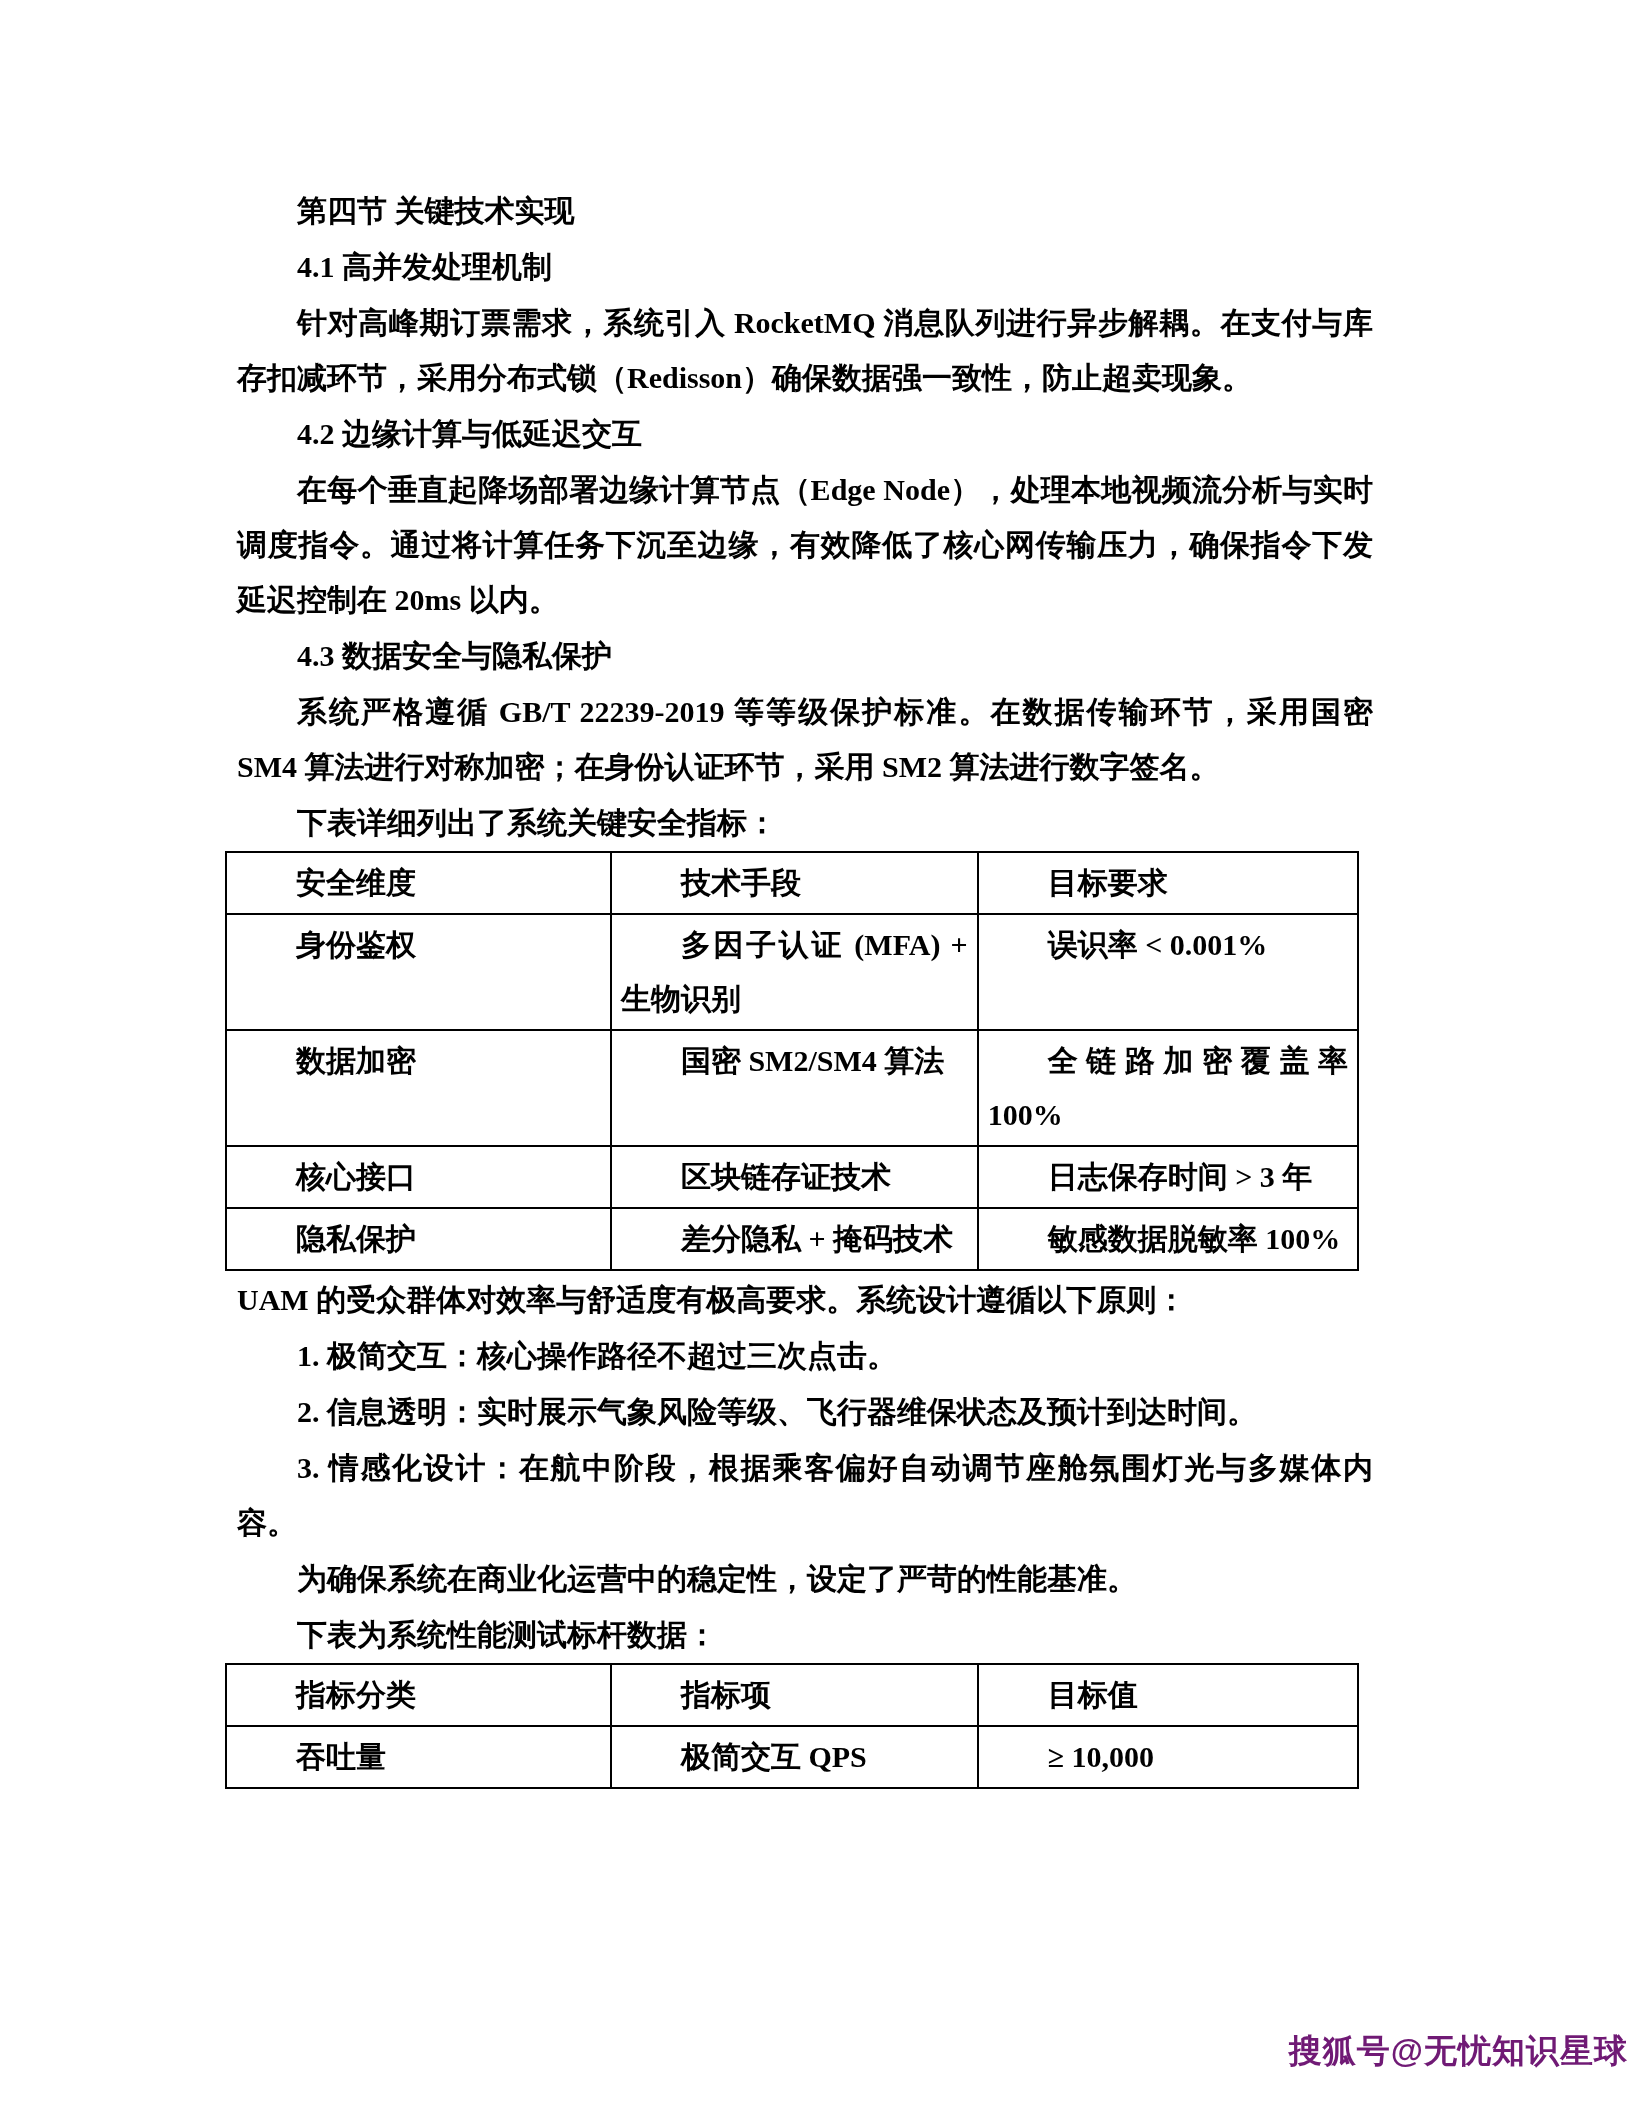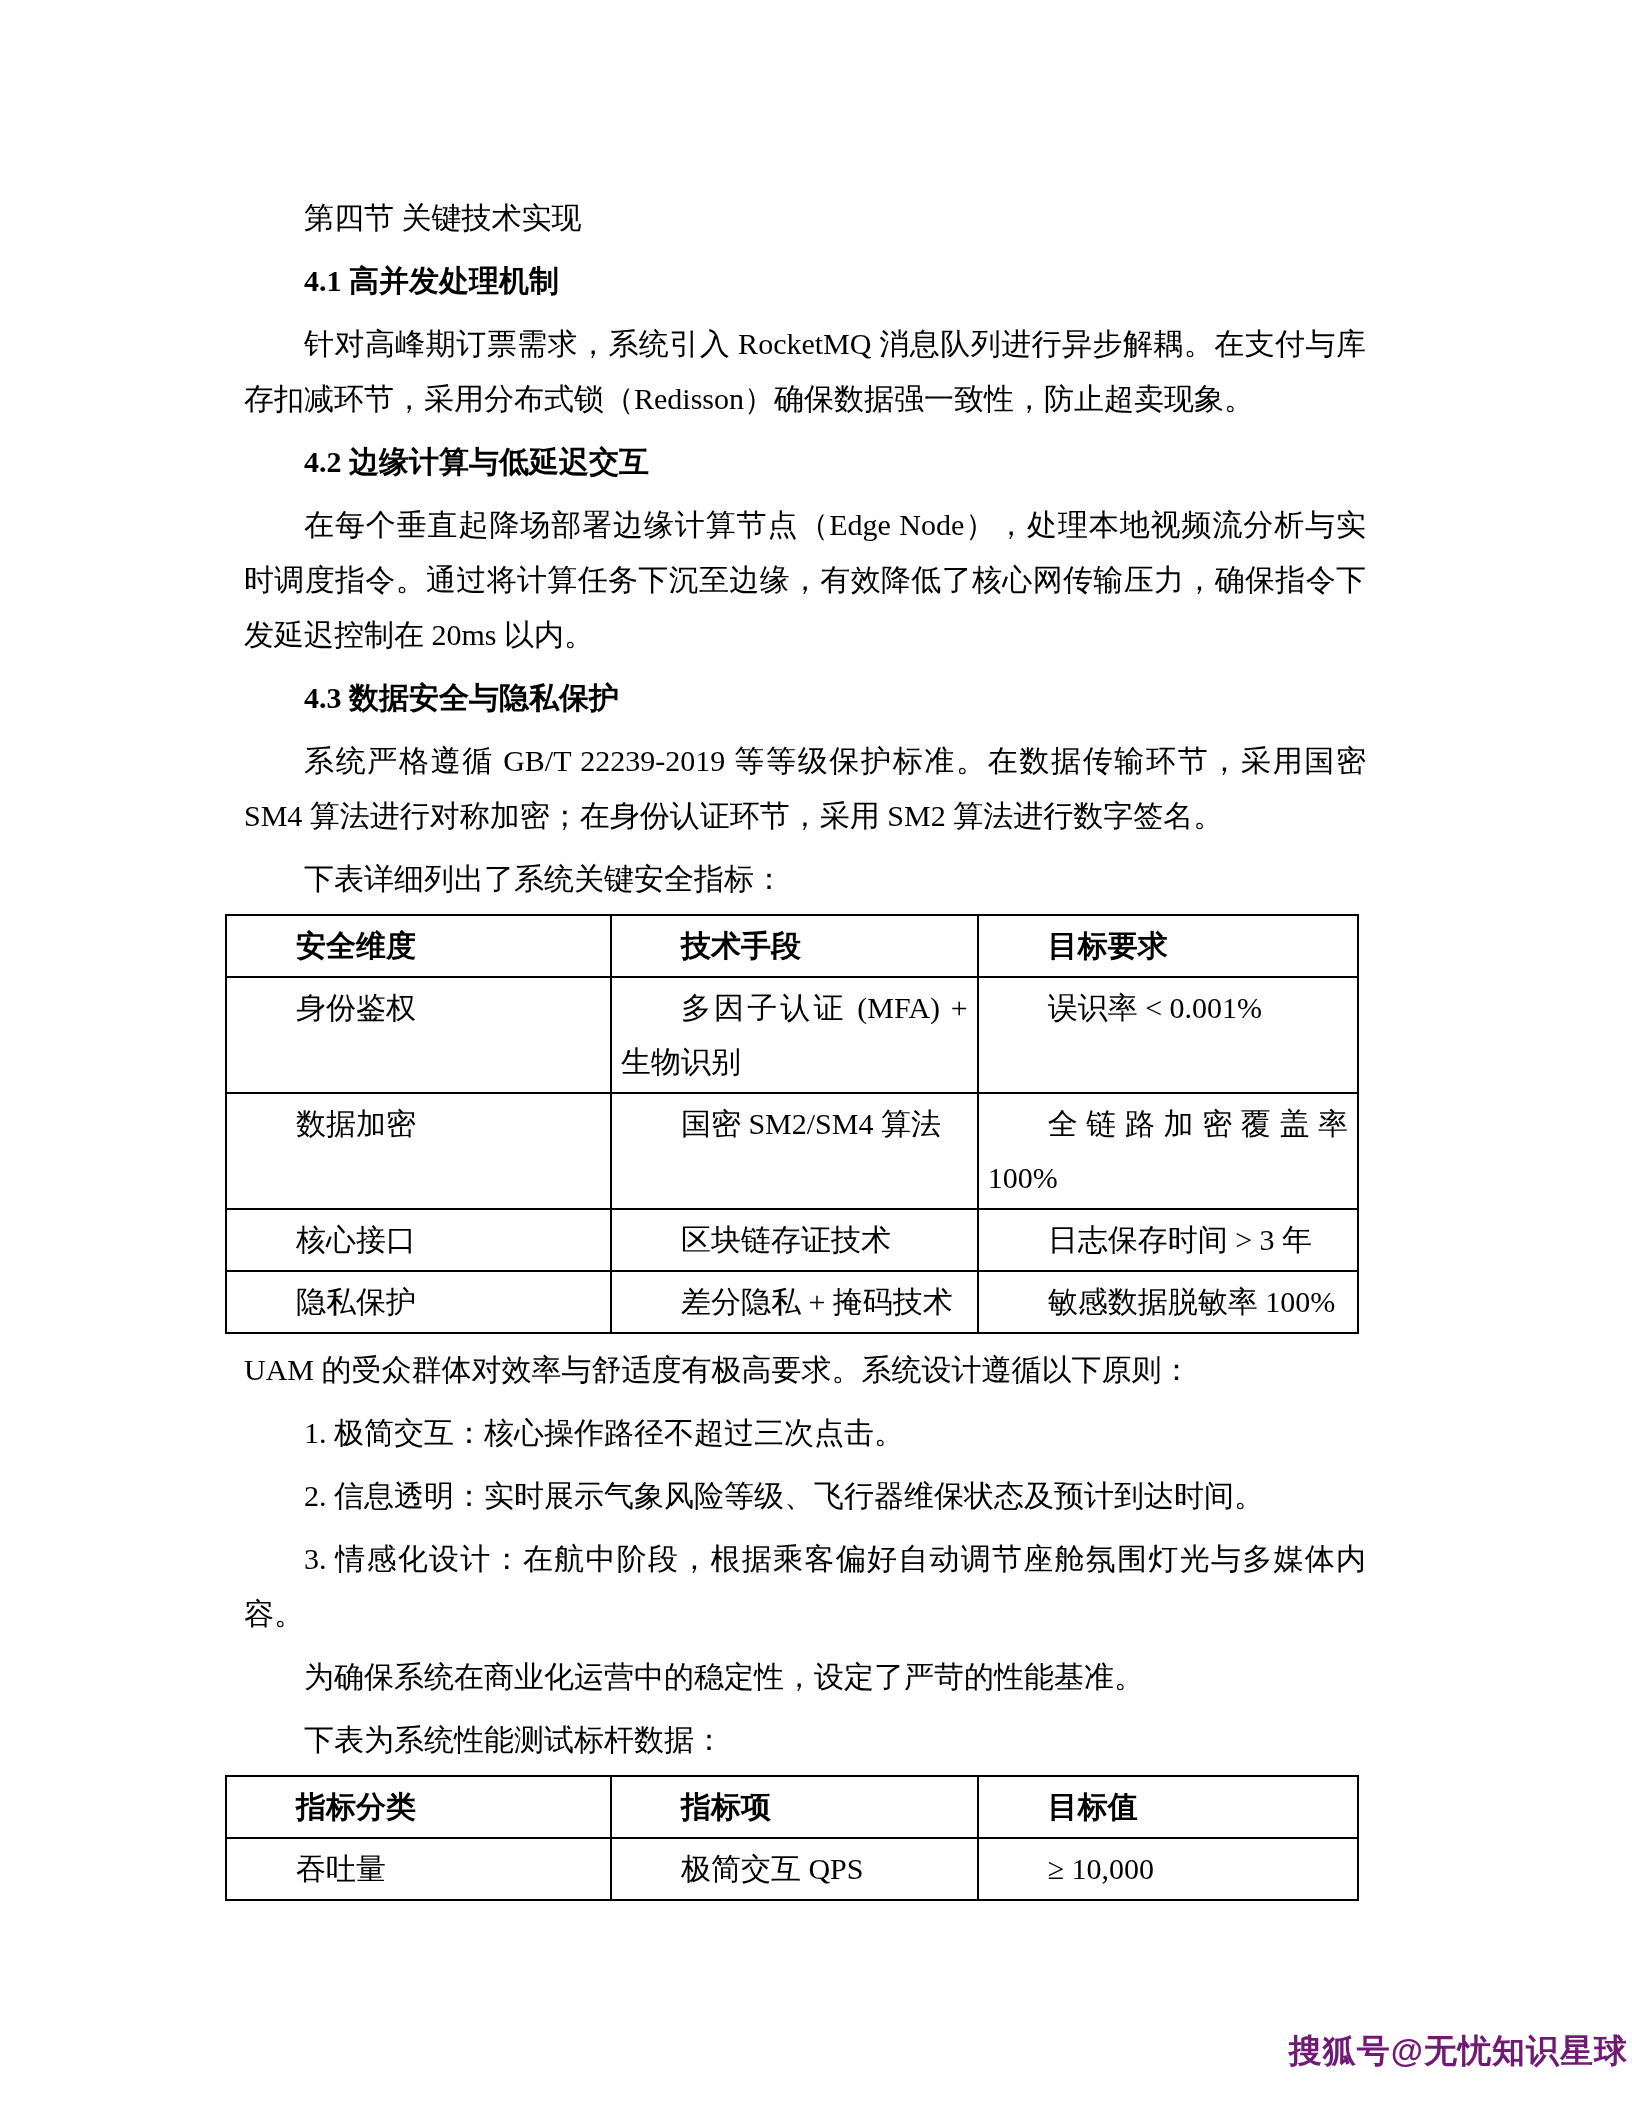--- a/index.html
+++ b/index.html
@@ -15,21 +15,21 @@
   }
   .content {
     position: absolute;
     left: 236px;
     top: 182px;
     width: 1138px;
     font-size: 30px;
     line-height: 55px;
     text-align: justify;
   }
-  .content p { margin: 8px; }
+  .content p { margin: 1px; font-weight: bold; }
   .indent { text-indent: 2em; }
   .flush  { text-indent: 0; }
   .bold   { font-weight: 700; }
   .gap-above { margin-top: 48px; }
 
   table.doc-table {
     border-collapse: collapse;
     table-layout: fixed;
     width: 1134px;
     margin-left: -11px;
@@ -39,21 +39,21 @@
   table.doc-table td {
     border: 2px solid #000000;
     padding: 3px 9px;
     vertical-align: top;
     text-align: justify;
     text-indent: 2em;
     line-height: 54px;
     font-size: 30px;
   }
   table.doc-table th { font-weight: 700; }
-  table.doc-table td { font-weight: 400; }
+  table.doc-table td { font-weight: 700; }
 
   .watermark {
     position: absolute;
     right: 4px;
     bottom: 38px;
     font-family: "Liberation Sans", "DejaVu Sans", sans-serif;
     font-weight: 700;
     font-size: 33px;
     color: #701a75;
     letter-spacing: 1px;

